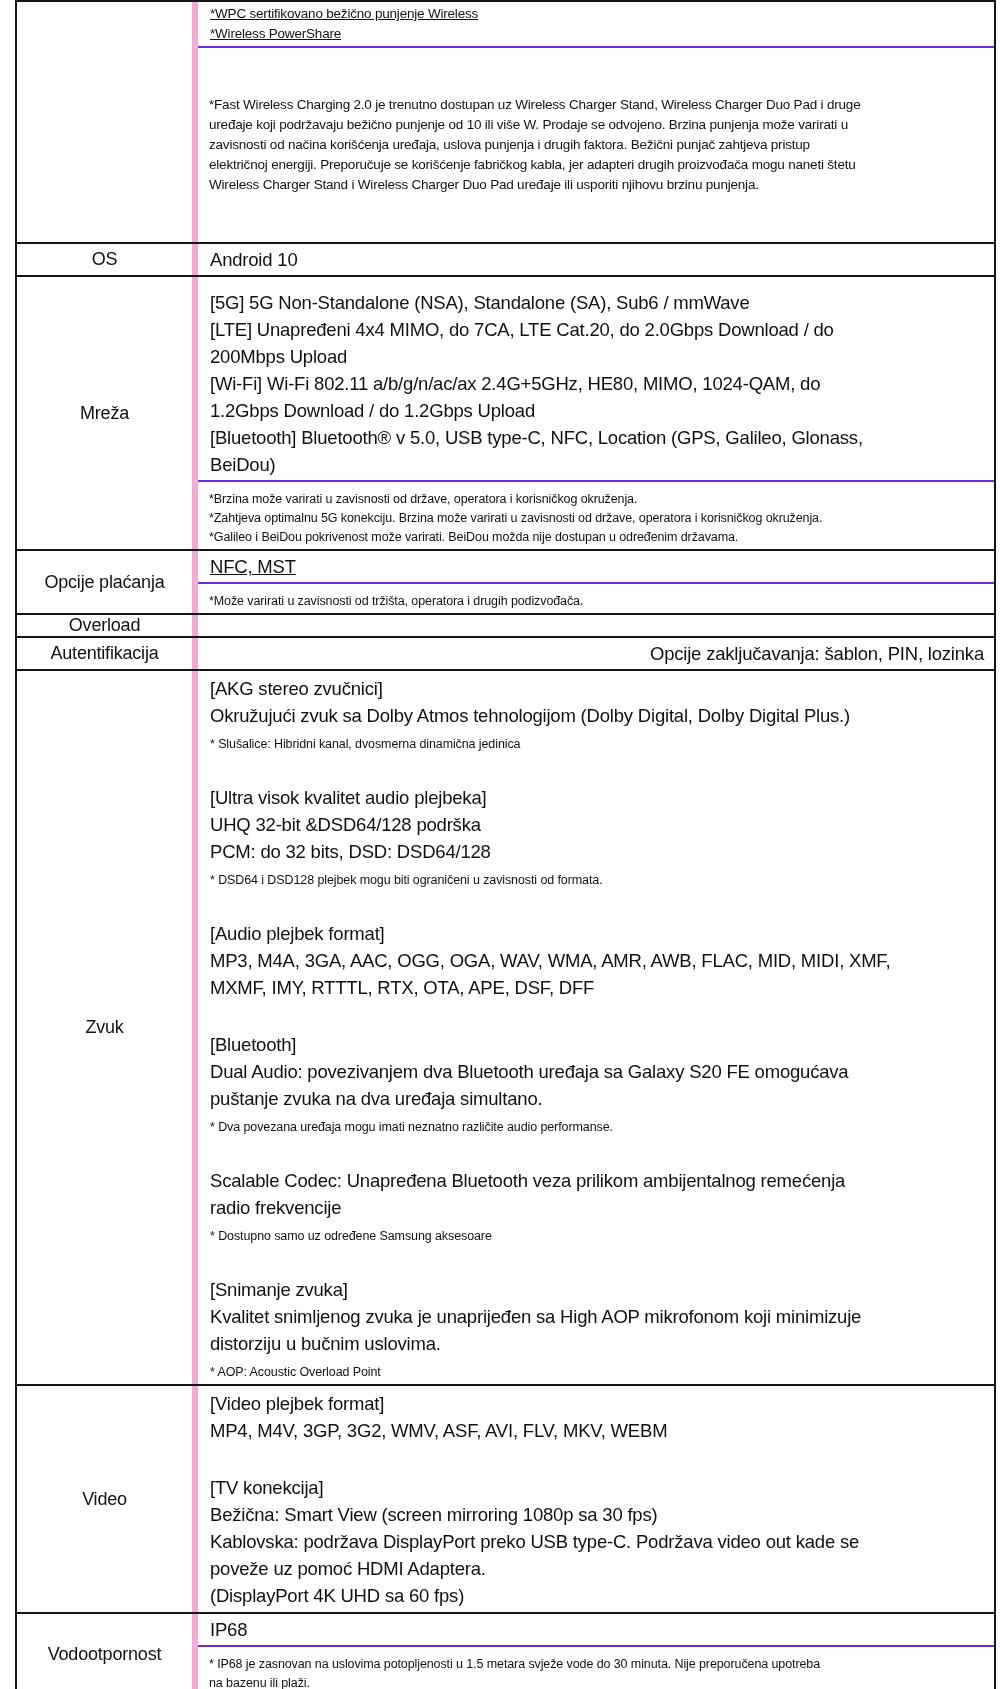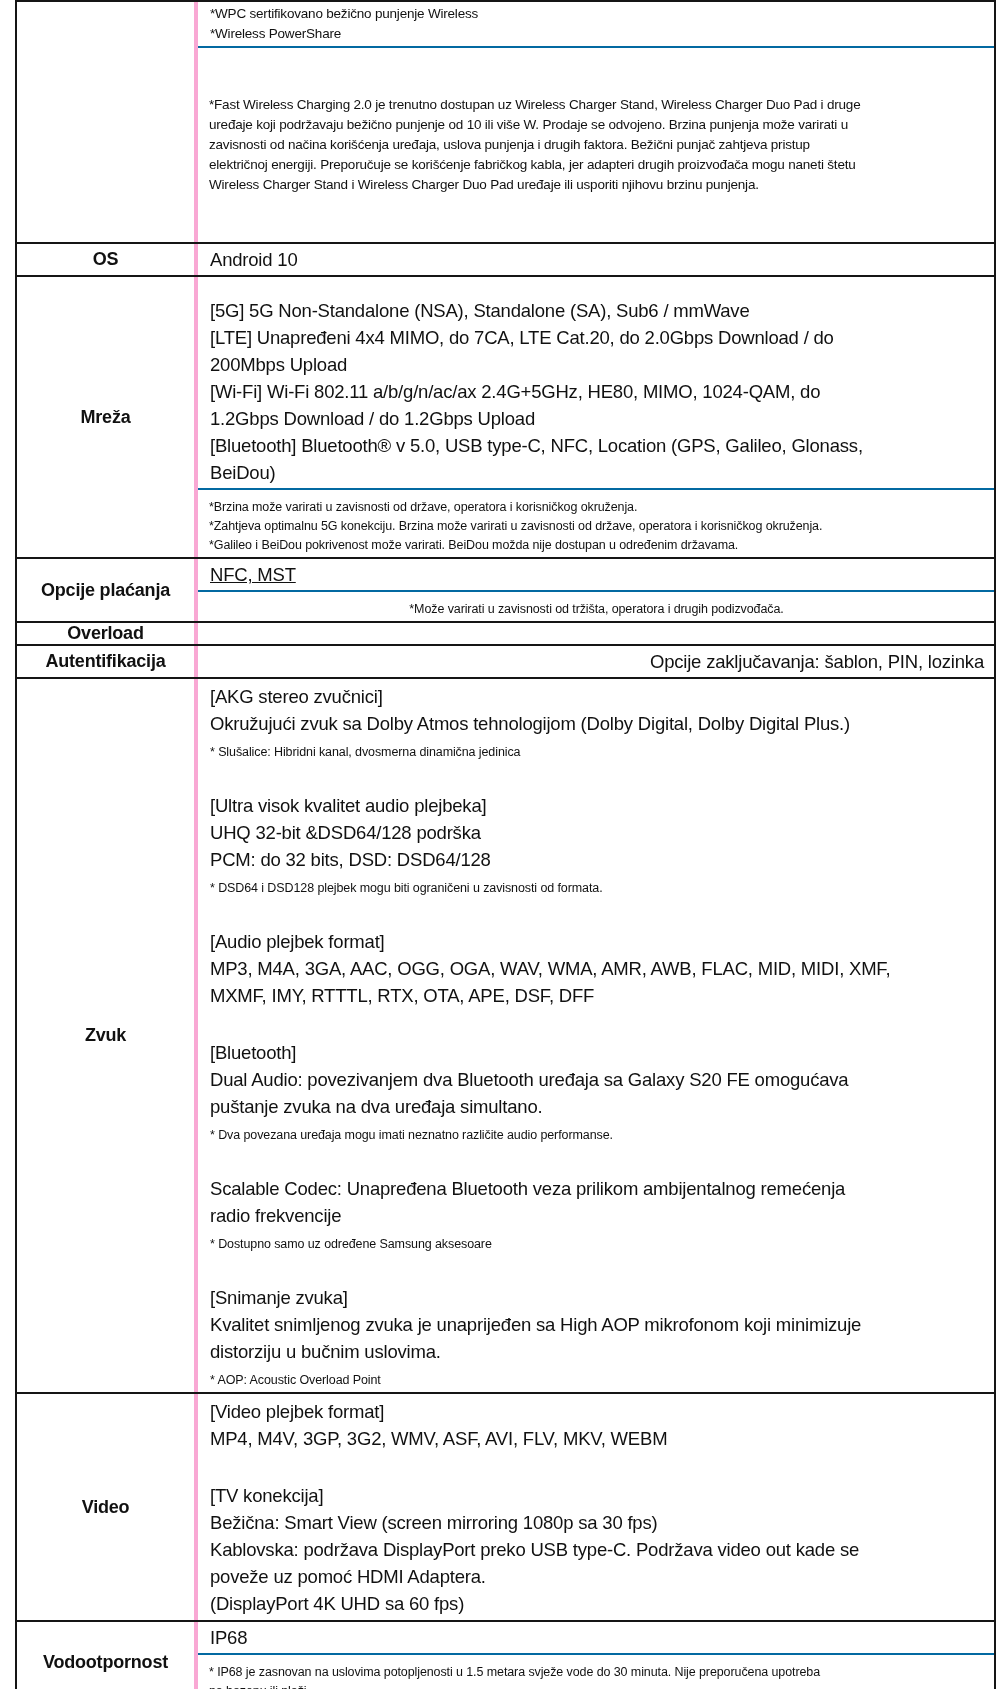--- a/index.html
+++ b/index.html
@@ -7,39 +7,39 @@
        font-family:"Liberation Sans",sans-serif;color:#111;}
   .spec-table{
     position:absolute;left:15px;top:0;width:981px;
     border:2px solid #151515;border-top-width:2px;
     background:#fff;box-sizing:border-box;
   }
   .row{display:flex;align-items:stretch;}
   .row + .row{border-top:2px solid #151515;}
   .label-cell{
     width:181px;flex:0 0 181px;display:flex;align-items:center;justify-content:center;
-    font-weight:bold;font-size:18px;letter-spacing:-0.2px;text-align:right;
-    border-right:4px solid #f9a8d4;box-sizing:border-box;padding:0 4px;
+    font-weight:normal;font-size:18px;letter-spacing:-0.2px;text-align:right;
+    border-right:6px solid #f9a8d4;box-sizing:border-box;padding:0 4px;
   }
   .content-col{flex:1;display:flex;flex-direction:column;min-width:0;}
   .cell{box-sizing:border-box;padding:2px 10px 2px 12px;display:flex;flex-direction:column;}
-  .cell.divided{border-top:2px solid #0369a1;padding-left:11px;}
+  .cell.divided{border-top:2px solid #6d28d9;padding-left:11px;}
   .block{white-space:pre-line;}
   .block.big{font-size:18.5px;line-height:27px;letter-spacing:-0.2px;}
   .block.medium{font-size:13.5px;line-height:20px;letter-spacing:-0.2px;}
   .block.small{font-size:12.5px;line-height:19px;letter-spacing:-0.1px;margin-top:6px;}
   .block.gap{margin-top:30px;}
   
-  .r0c0{min-height:42px;}
+  .r0c0{min-height:42px;text-decoration:underline;}
   .r0c1{min-height:196px;justify-content:center;}
   .r1c0{min-height:28px;justify-content:center;}
-  .r2c0{min-height:199px;padding-top:20px;}
+  .r2c0{min-height:199px;padding-top:12px;}
   .r2c1{min-height:59px;}
   .r3c0{min-height:30px;justify-content:center;text-decoration:underline;}
-  .r3c1{min-height:20px;text-align:center;}
+  .r3c1{min-height:20px;}
   .r4c0{min-height:54px;justify-content:center;}
   .r5c0{min-height:27px;justify-content:center;text-align:right;}
   .r6c0{min-height:691px;padding-top:4px;}
   .r7c0{min-height:226px;padding-top:4px;}
   .r8c0{min-height:24px;justify-content:center;}
   .r8c1{min-height:41px;}
 </style>
 </head>
 <body>
 

